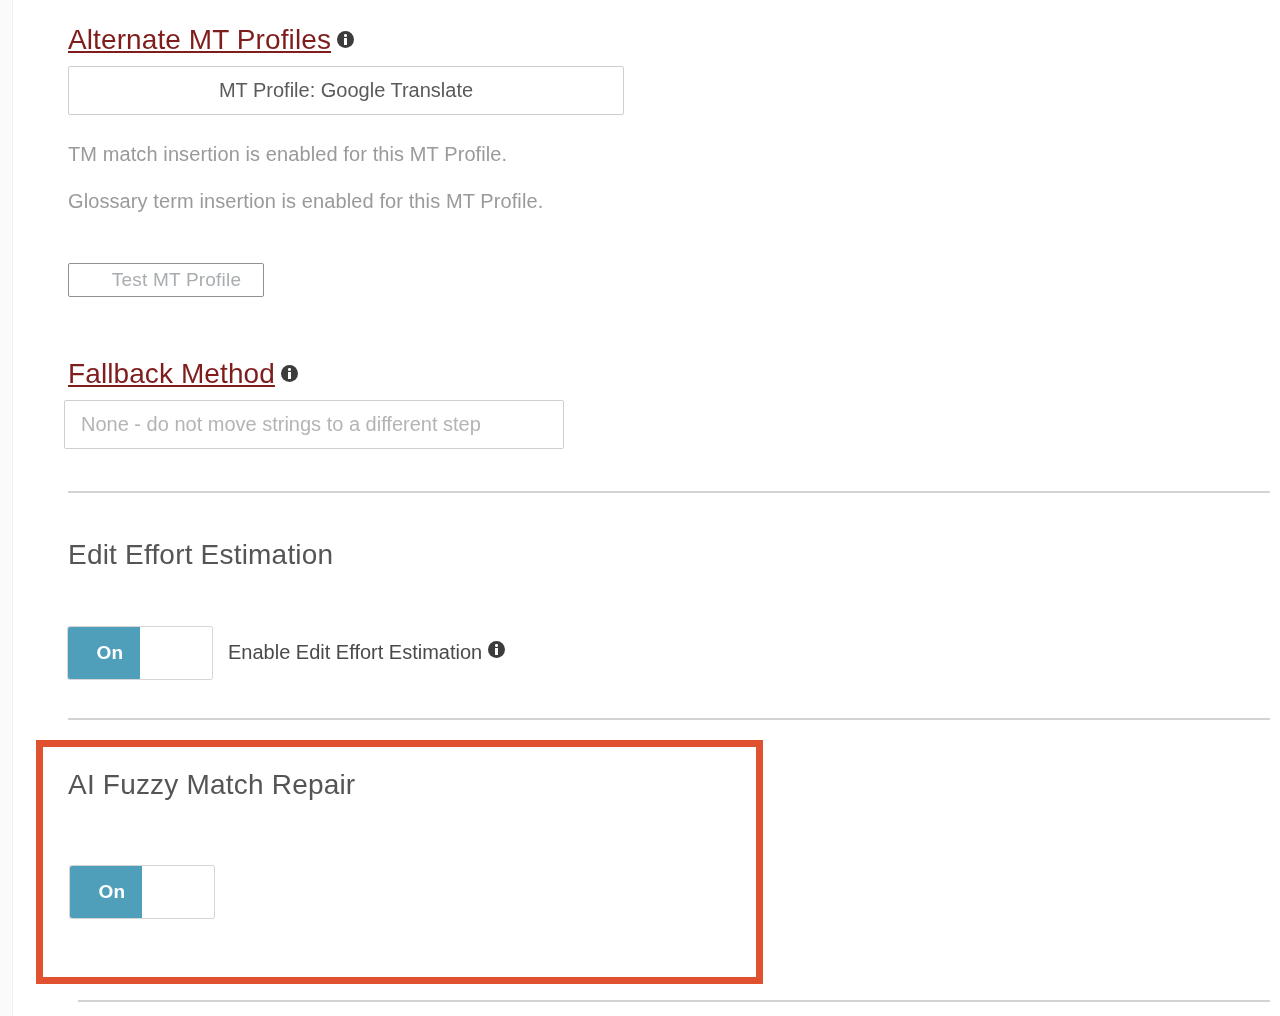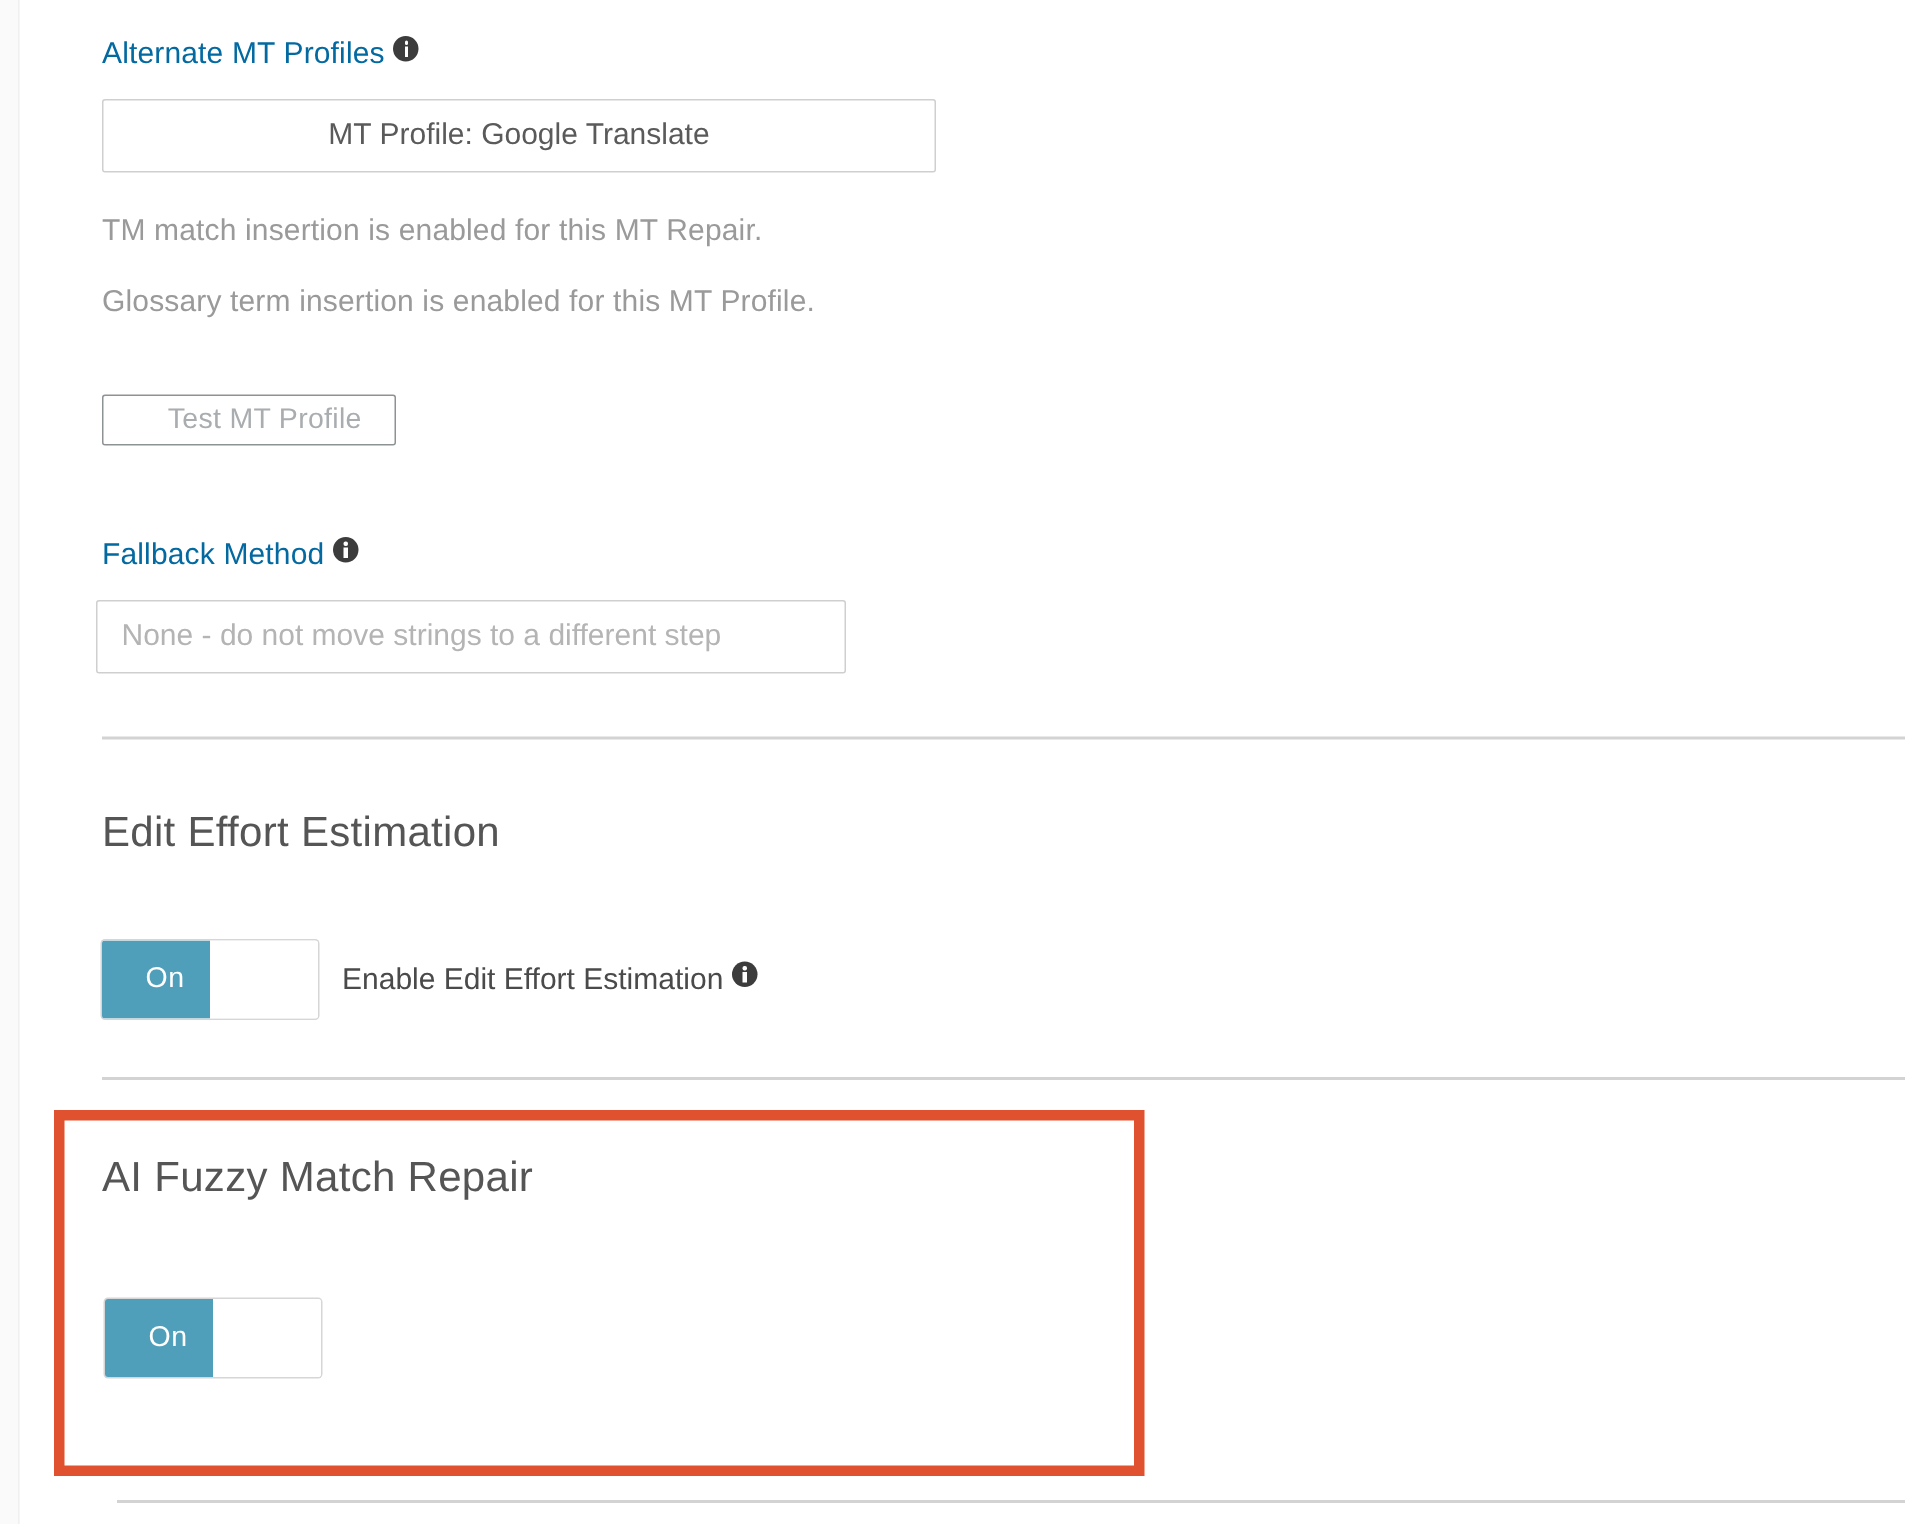--- a/index.html
+++ b/index.html
@@ -27,24 +27,25 @@
   }
 
   .canvas {
     position: absolute;
     left: 0; top: 0;
     width: 1280px; height: 1016px;
   }
 
   
   .field-label {
-    font-size: 20px;
-    color: #0369a1;
+    font-size: 28px;
+    color: #7f1d1d;
     letter-spacing: .1px;
     white-space: nowrap;
+    text-decoration: underline;
   }
   .helper-line {
     font-size: 20px;
     color: #9a9a9a;
     letter-spacing: .1px;
     white-space: nowrap;
   }
   .section-heading {
     font-size: 28px;
     color: #555555;
@@ -127,21 +128,21 @@
     border-radius: 2px;
     cursor: pointer;
     overflow: hidden;
     box-shadow: 0 0 0 1px #d6d6d6;
   }
   .toggle .on-side {
     width: 72px;
     background: #4f9fbb;
     color: #ffffff;
     font-size: 19px;
-    font-weight: 400;
+    font-weight: 700;
     display: flex;
     align-items: center;
     justify-content: center;
     letter-spacing: .3px;
     padding-left: 12px;
   }
   .toggle .knob-side {
     width: 72px;
     background: #ffffff;
   }
@@ -160,21 +161,21 @@
 <div class="page-gutter"></div>
 
 <div class="canvas">
 
   <div class="field-label" style="position:absolute; left:68px; top:24px;">
     <span>Alternate MT Profiles</span><span class="info-icon"></span>
   </div>
 
   <input class="text-input" style="left: 68px; top: 66px; width: 556px; height: 49px; text-align: center;" value="MT Profile: Google Translate" placeholder="MT Profile: Google Translate">
 
-  <div class="helper-line" style="position:absolute; left:68px; top:143px;">TM match insertion is enabled for this MT Repair.</div>
+  <div class="helper-line" style="position:absolute; left:68px; top:143px;">TM match insertion is enabled for this MT Profile.</div>
 
   <div class="helper-line" style="position:absolute; left:68px; top:190px;">Glossary term insertion is enabled for this MT Profile.</div>
 
   <button class="outline-button" style="left:68px; top:263px; width:196px; height:34px;padding-left:27px;">Test MT Profile</button>
 
   <div class="field-label" style="position:absolute; left:68px; top:358px;">
     <span>Fallback Method</span><span class="info-icon"></span>
   </div>
 
   <input class="text-input" style="left: 64px; top: 400px; width: 500px; height: 49px;" placeholder="None - do not move strings to a different step">

